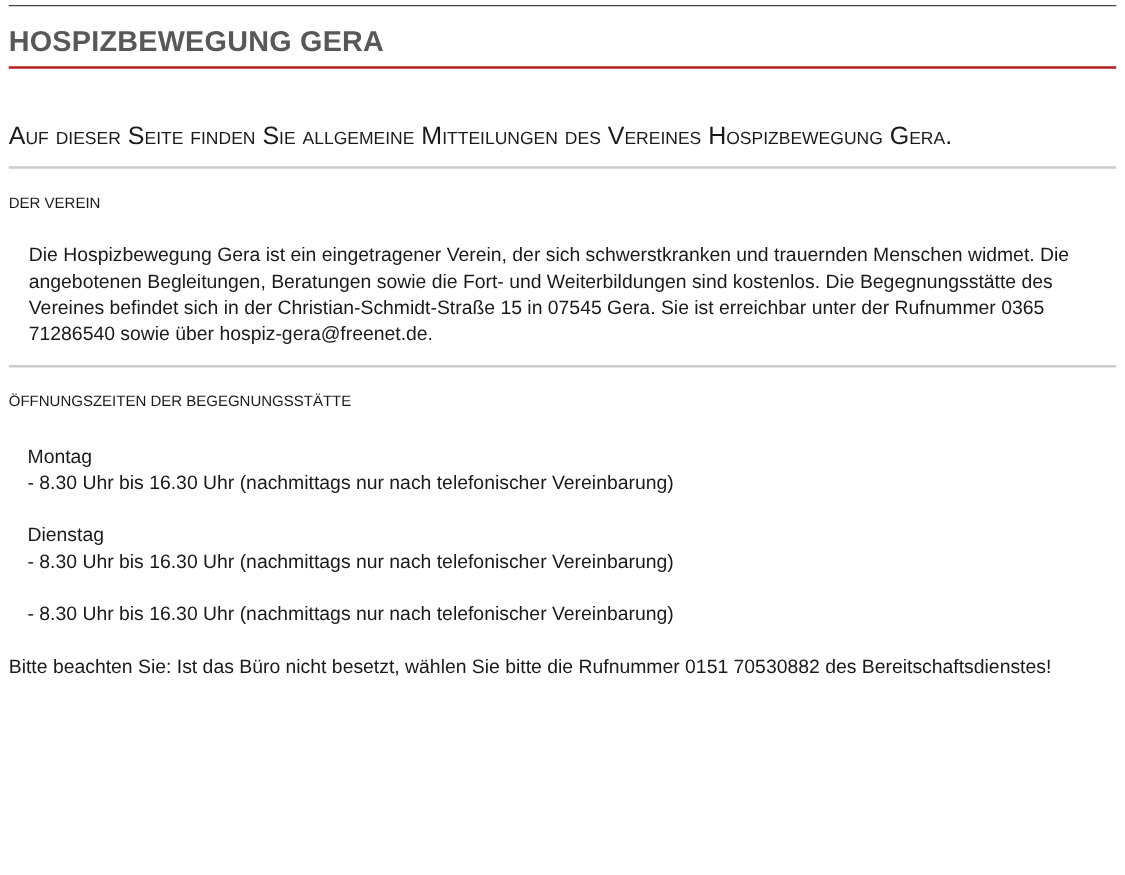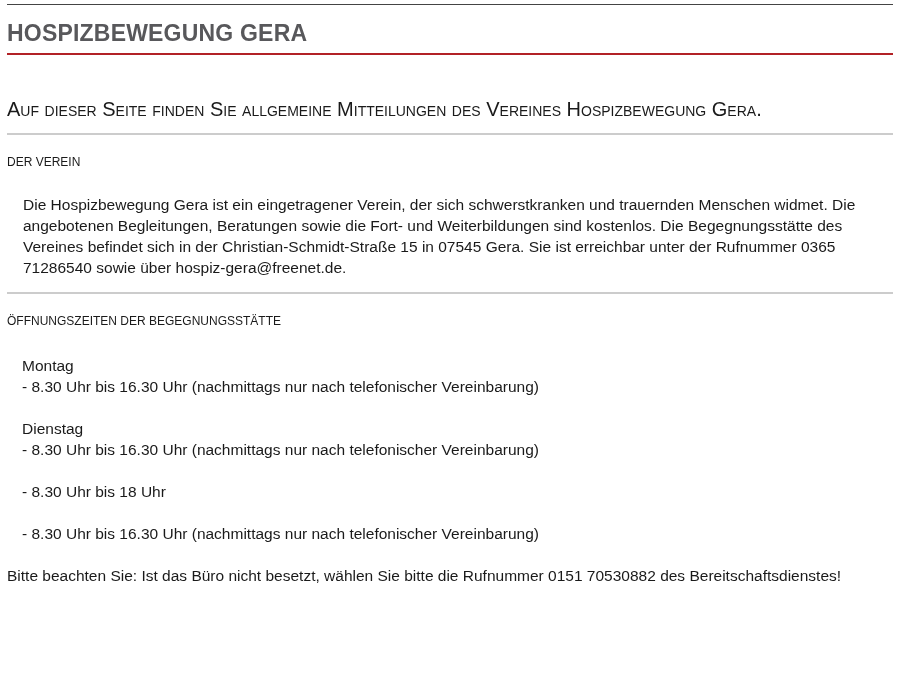--- a/index.html
+++ b/index.html
@@ -113,21 +113,20 @@
       <span class="time">- 8.30 Uhr bis 16.30 Uhr (nachmittags nur nach telefonischer Vereinbarung)</span>
     </div>
 
 
     <div class="hours-item">
       <span class="day">Dienstag</span>
       <span class="time">- 8.30 Uhr bis 16.30 Uhr (nachmittags nur nach telefonischer Vereinbarung)</span>
     </div>
 
     <div class="hours-item">
-      <span class="time">- 8.30 Uhr bis 18 Uhr</span>
     </div>
 
     <div class="hours-item">
       <span class="time">- 8.30 Uhr bis 16.30 Uhr (nachmittags nur nach telefonischer Vereinbarung)</span>
     </div>
 
   </div>
 
   <p class="notice-text">Bitte beachten Sie: Ist das Büro nicht besetzt, wählen Sie bitte die Rufnummer 0151 70530882 des Bereitschaftsdienstes!</p>
 

